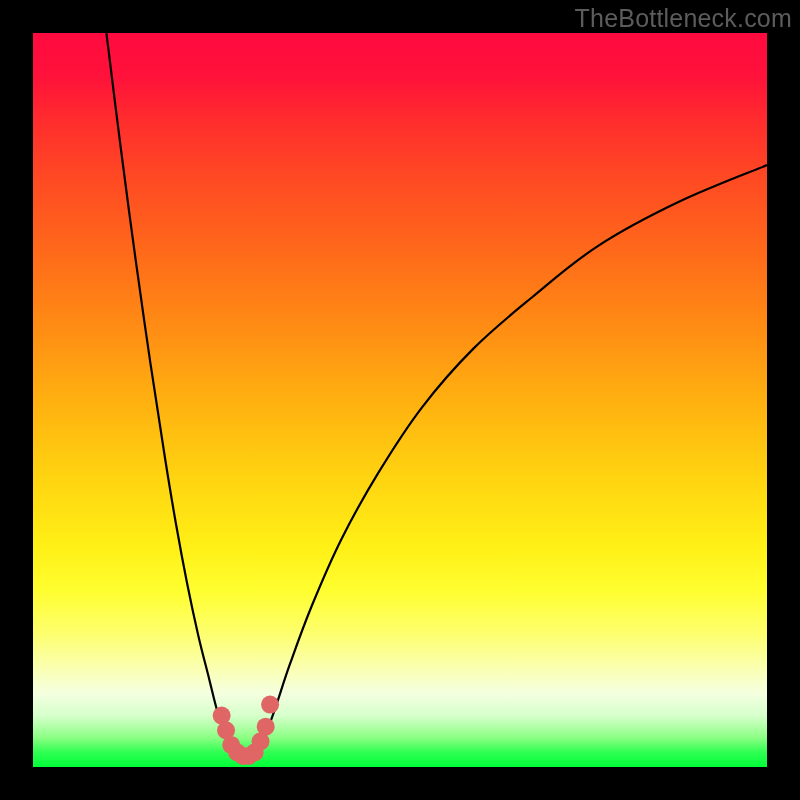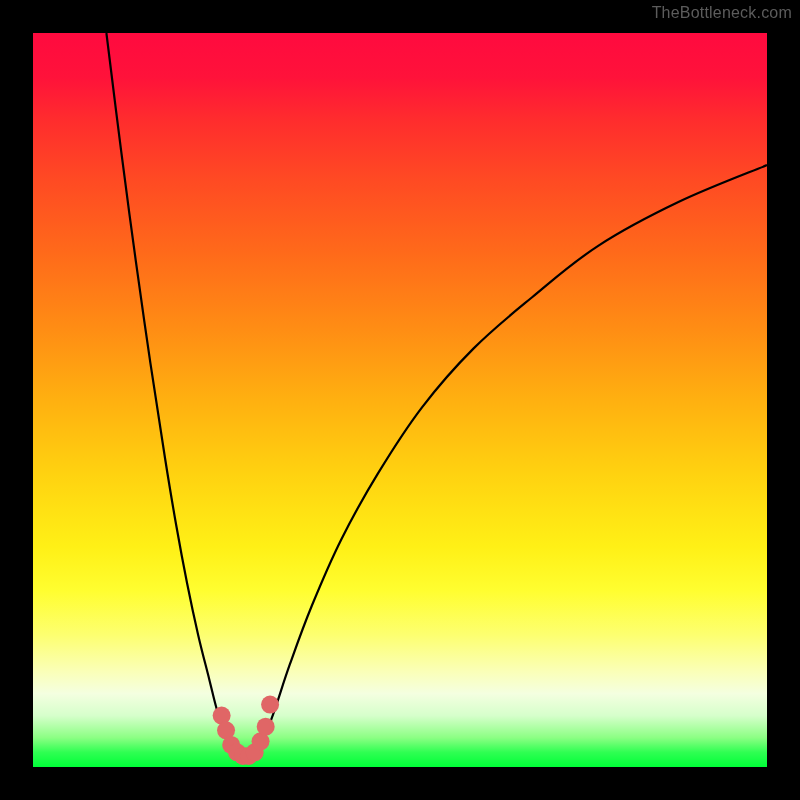--- a/index.html
+++ b/index.html
@@ -15,21 +15,21 @@
     position: relative;
     width: 800px;
     height: 800px;
     background: #000;
   }
   .watermark {
     position: absolute;
     top: 4px;
     right: 8px;
     color: #5c5c5c;
-    font-size: 16px;
+    font-size: 25px;
     font-weight: 400;
     letter-spacing: 0.2px;
     z-index: 20;
   }
   .plot-area {
     position: absolute;
     left: 33px;
     top: 33px;
     width: 734px;
     height: 734px;

